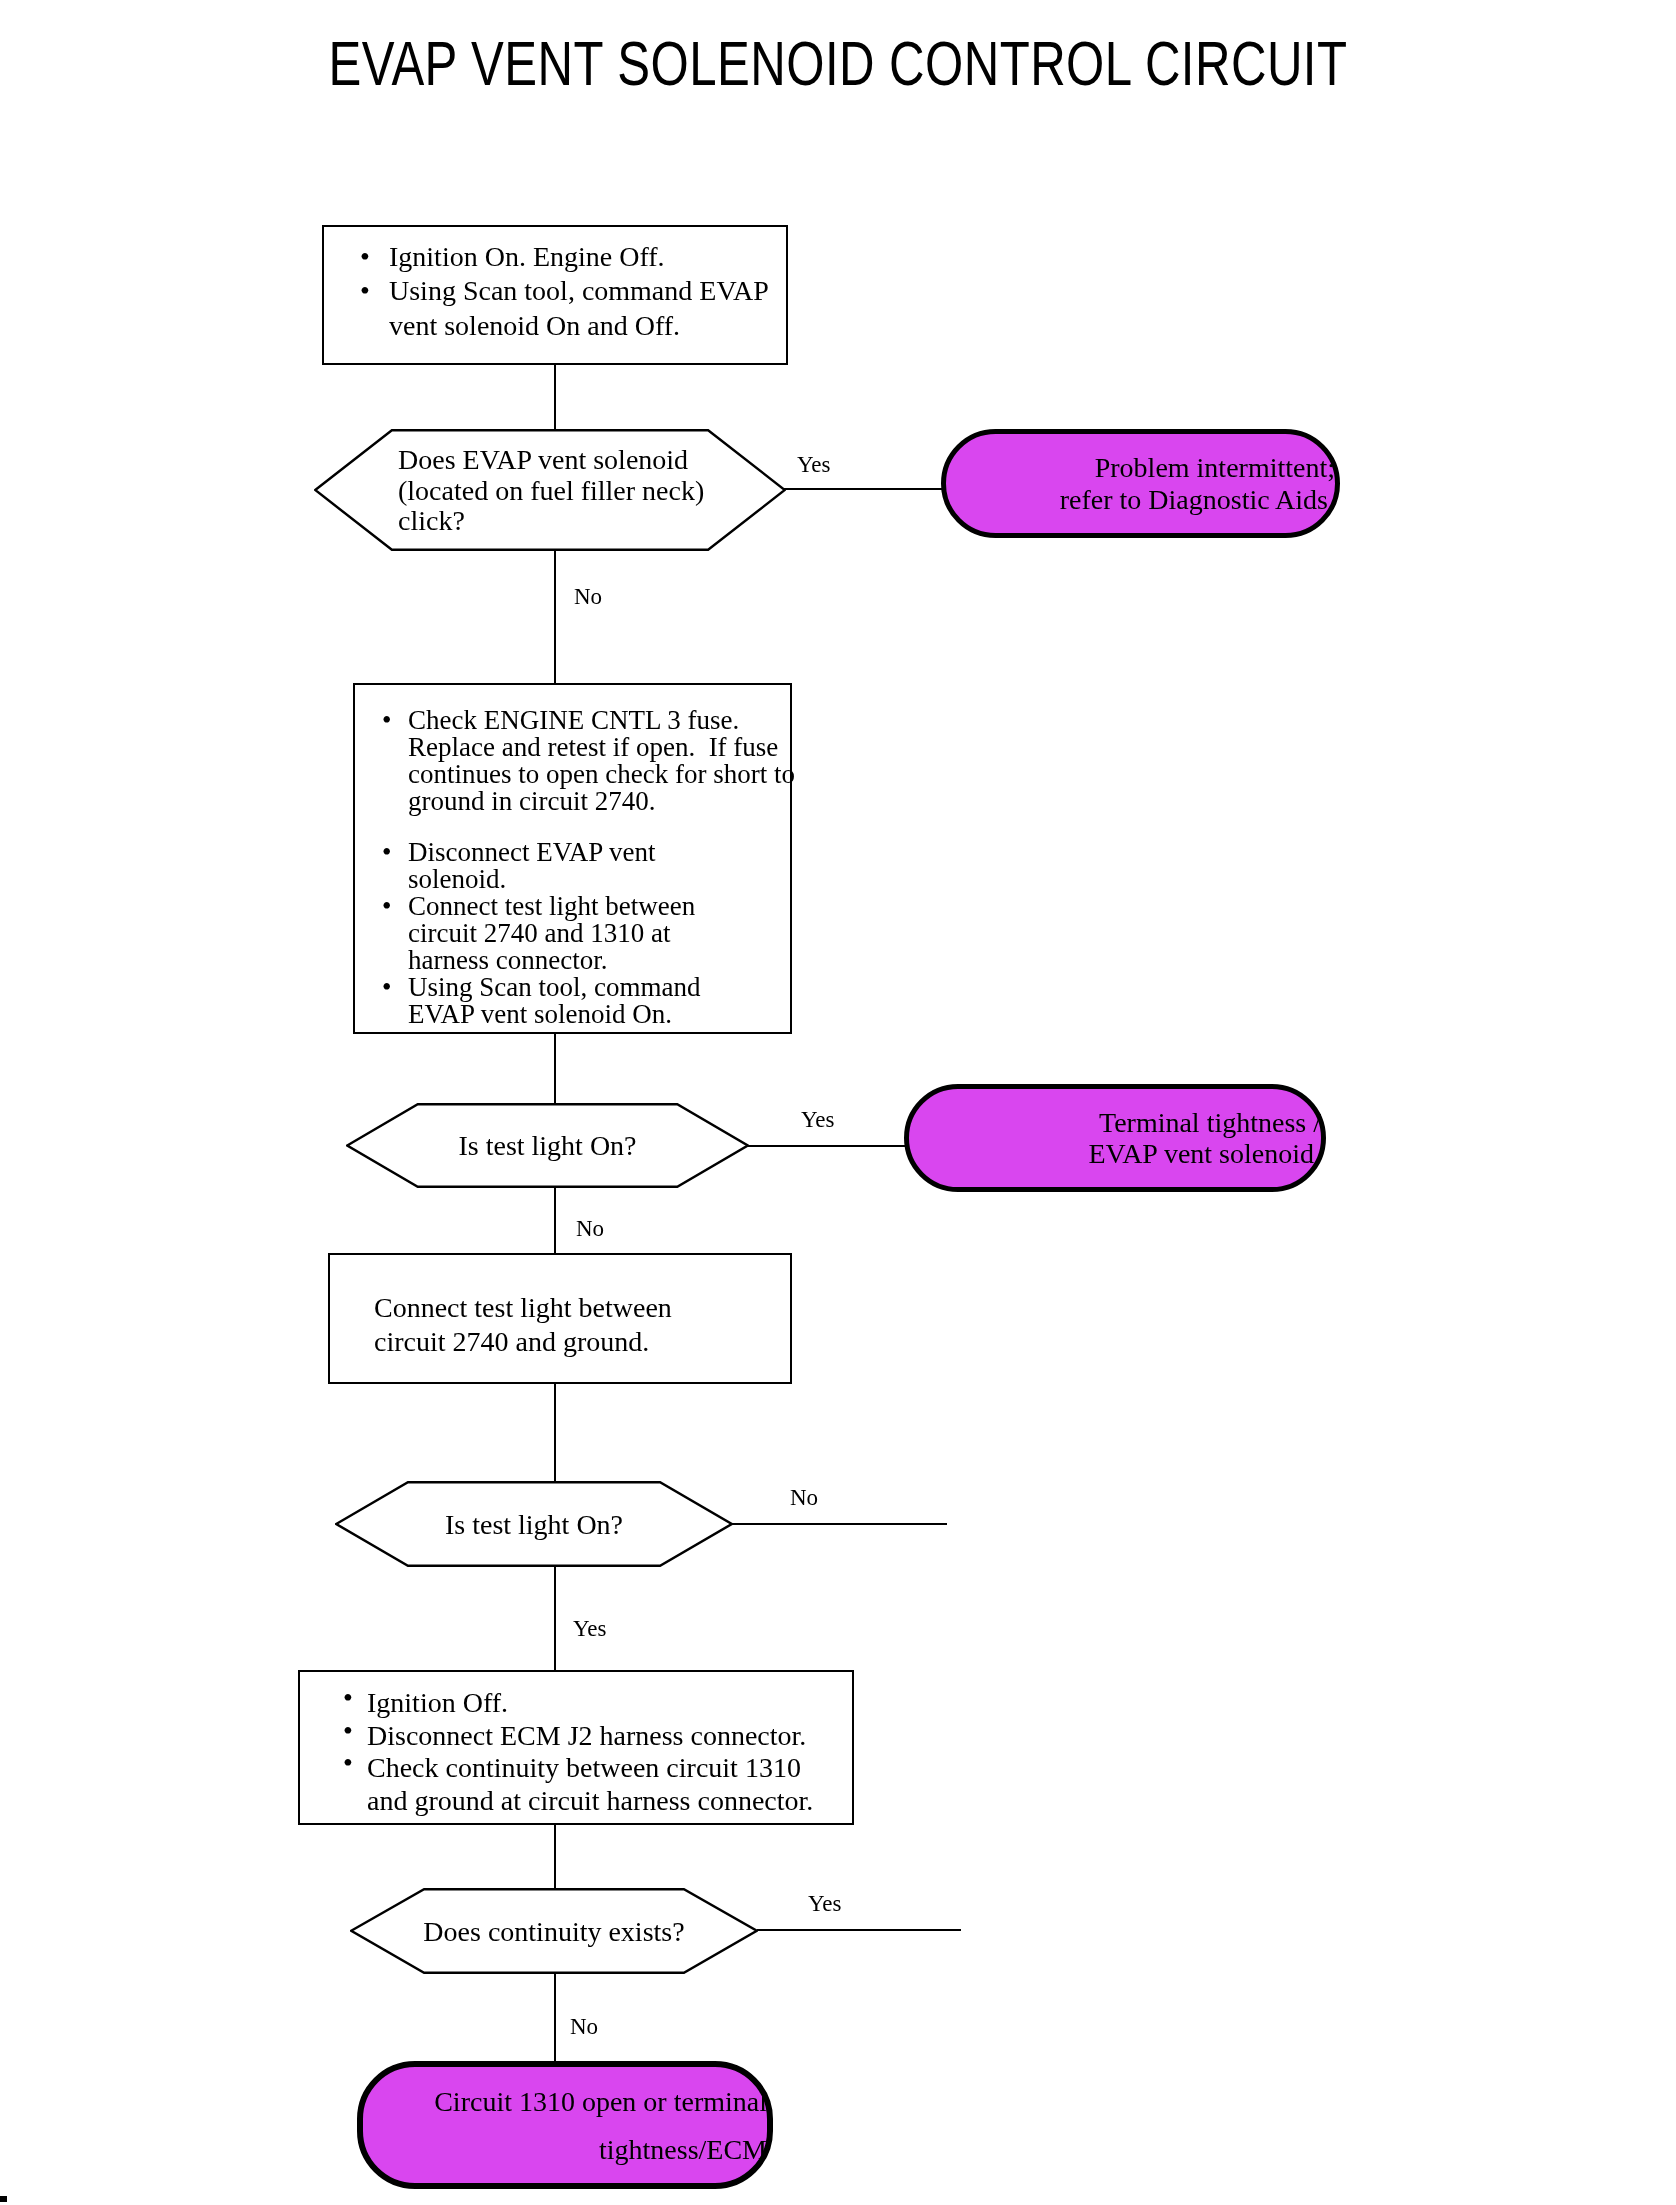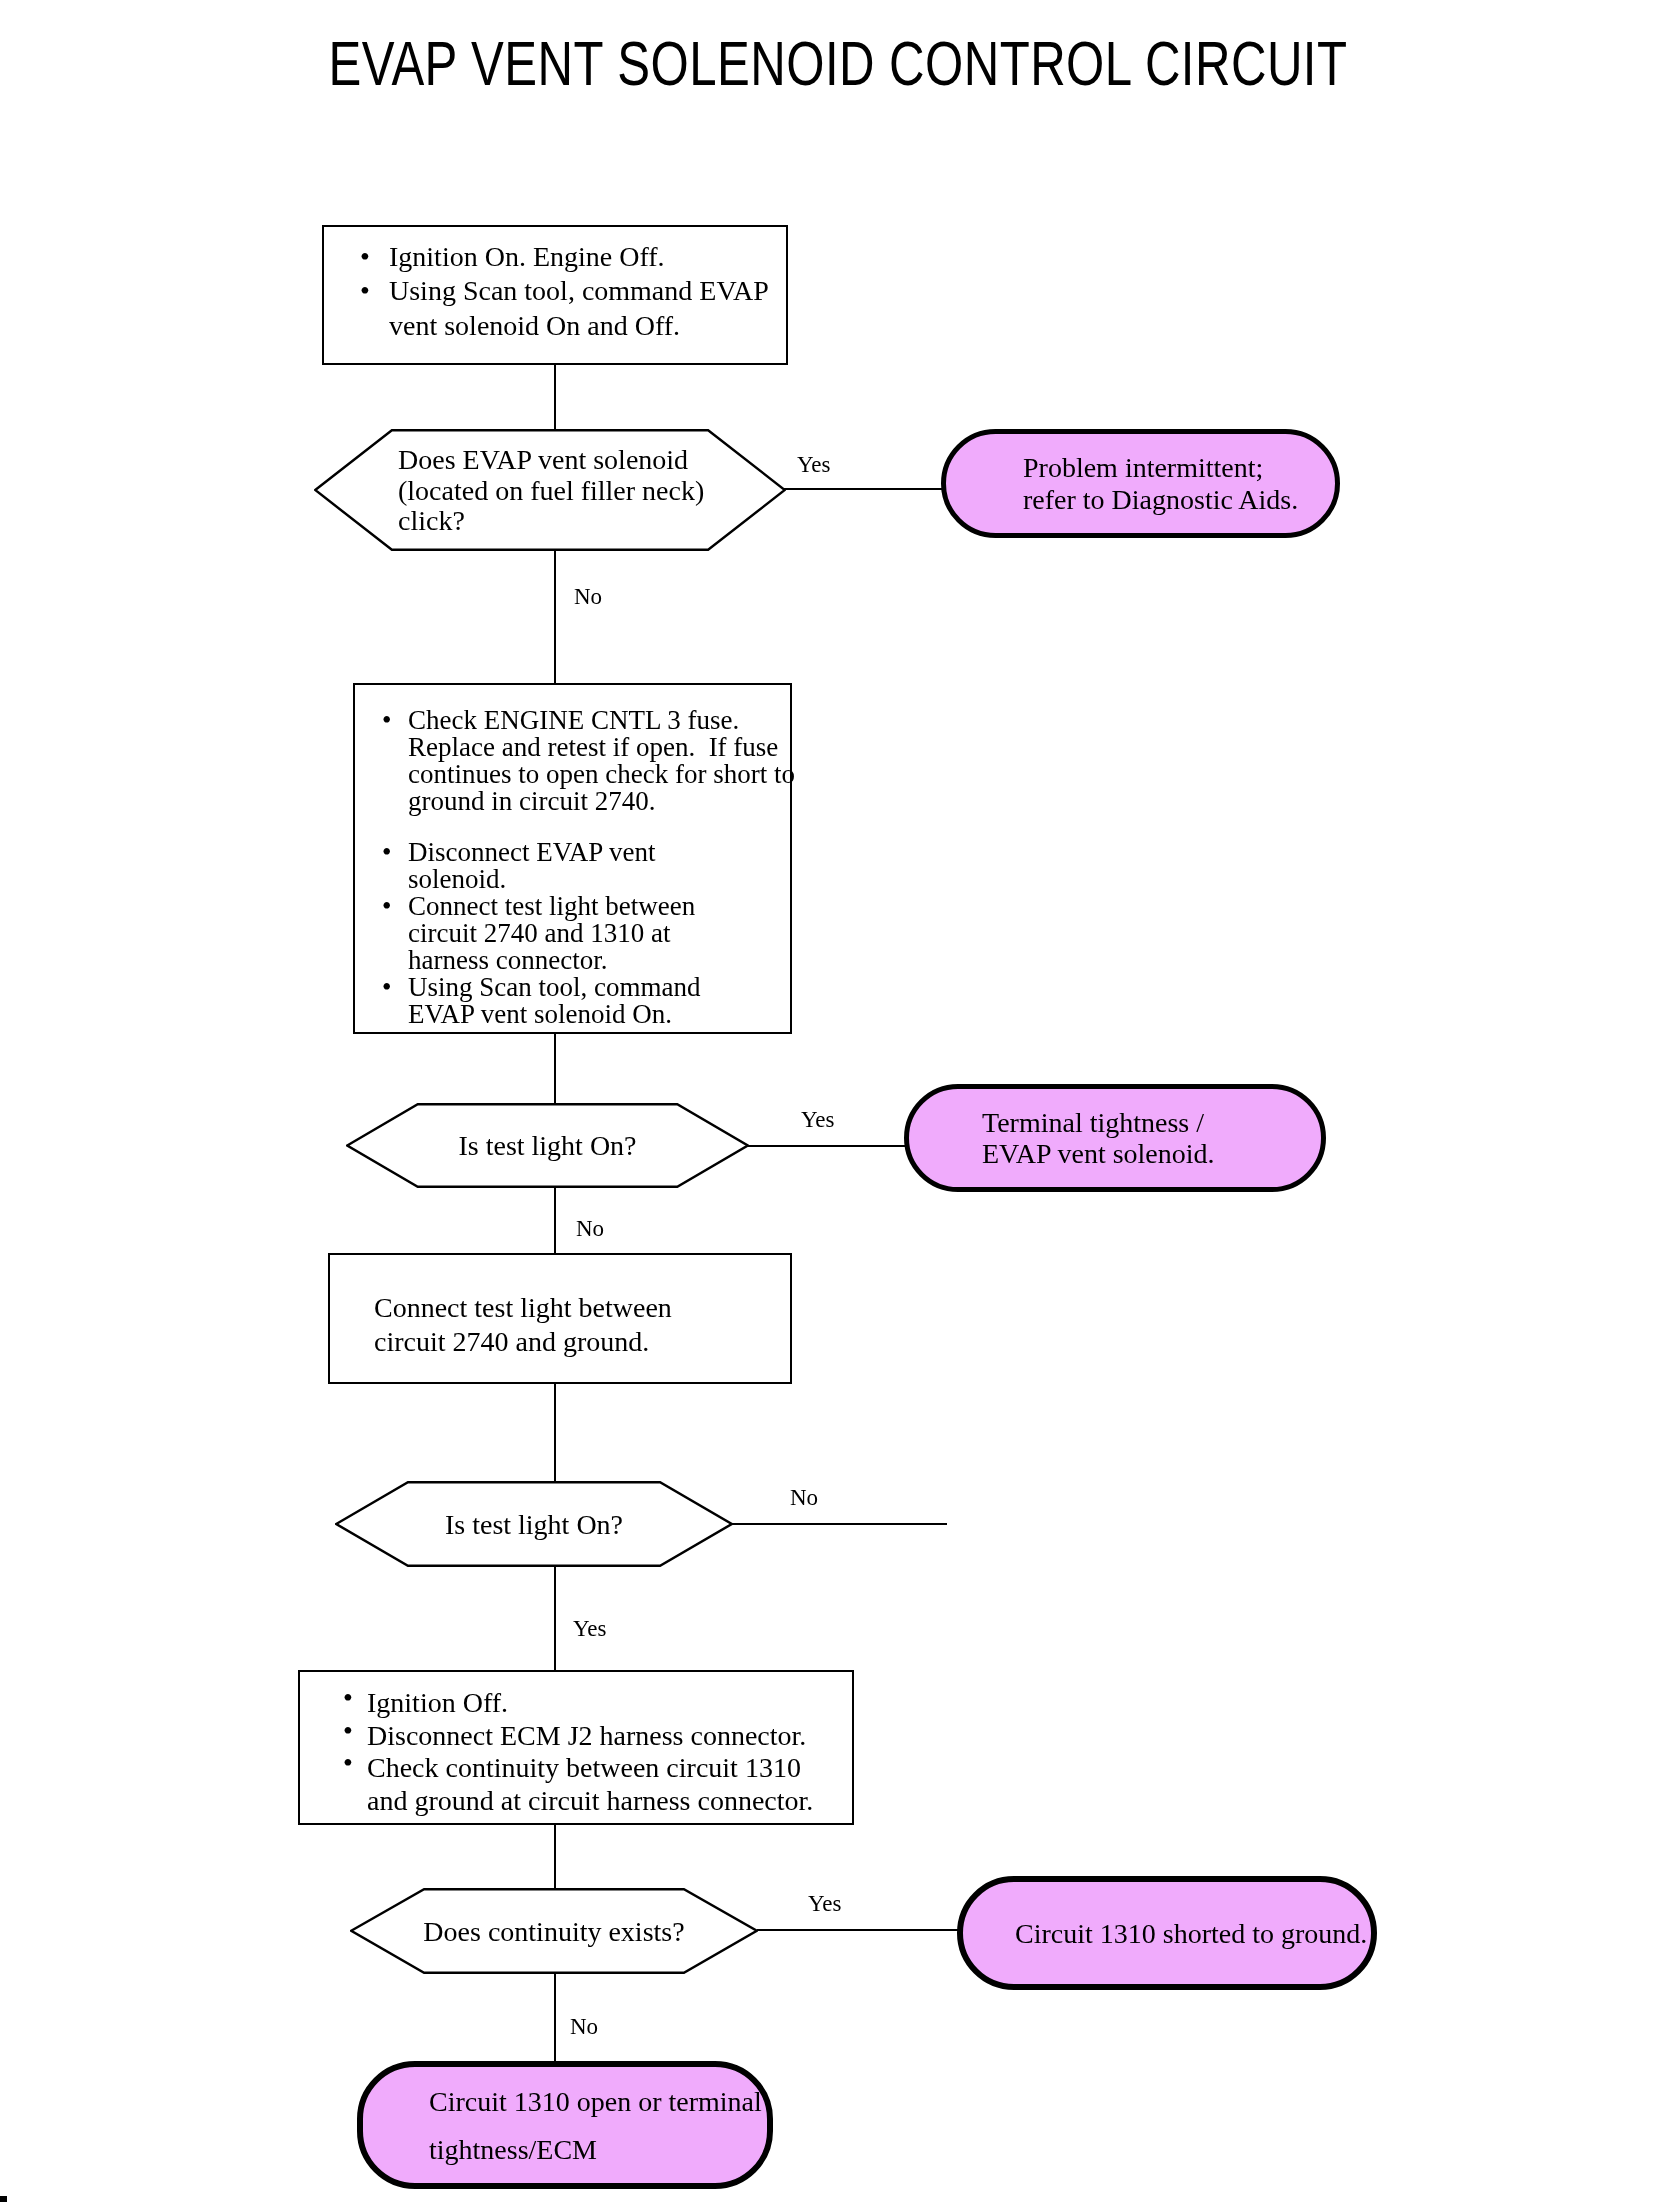--- a/index.html
+++ b/index.html
@@ -12,22 +12,22 @@
   .vline{width:2.4px;}
   .hline{height:2.4px;}
   .pbox{position:absolute;border:2.4px solid #000;background:#fff;box-sizing:border-box;}
   .lines{position:absolute;inset:0;display:flex;flex-direction:column;justify-content:flex-start;}
   .line{display:flex;align-items:baseline;}
   .b{display:inline-block;text-align:left;flex:0 0 auto;}
   .t{white-space:pre;}
   .hex{position:absolute;}
   .hex svg{position:absolute;left:0;top:0;}
   .hex-text{position:absolute;inset:0;display:flex;flex-direction:column;justify-content:center;}
-  .stadium{position:absolute;background:#f0abfc;box-sizing:border-box;border:5.5px solid #000;
-           display:flex;flex-direction:column;justify-content:center;}
+  .stadium{position:absolute;background:#d946ef;box-sizing:border-box;border:5.5px solid #000;
+           display:flex;flex-direction:column;justify-content:center;align-items:flex-end;}
   .fs46{font-size:28px;line-height:29px;}
   .fs44{font-size:27px;line-height:27px;}
   .edge-label{position:absolute;font-size:23px;line-height:30px;}
   .corner-mark{position:absolute;background:#000;}
 </style>
 </head>
 <body>
 
 <div class="page">
 
@@ -195,23 +195,20 @@
     <svg width="408" height="86" viewBox="0 0 672 141" preserveAspectRatio="none">
       <polygon points="2,70 122,2 550,2 670,70 550,139 122,139" fill="#ffffff" stroke="#000000" stroke-width="4"></polygon>
     </svg>
     <div class="hex-text fs46" style="text-align:center;">
       <div>Does continuity exists?</div>
     </div>
   </div>
   <div class="edge-label" style="left:808px;top:1889px;">Yes</div>
   <div class="edge-label" style="left:570px;top:2012px;">No</div>
 
-  <div class="stadium fs46" style="left:957px;top:1876px;width:420px;height:114px;border-radius:58px;border-width:6px;padding-left:52px;">
-    <div>Circuit 1310 shorted to ground.</div>
-  </div>
 
   <div class="stadium fs46" style="left:357px;top:2061px;width:416px;height:128px;border-radius:58px;border-width:6px;padding-left:66px;row-gap:19px;">
     <div>Circuit 1310 open or terminal</div>
     <div>tightness/ECM</div>
   </div>
 
   <div class="corner-mark" style="left:0px;top:2196px;width:7.3px;height:6px;"></div>
 
 </div>
 

